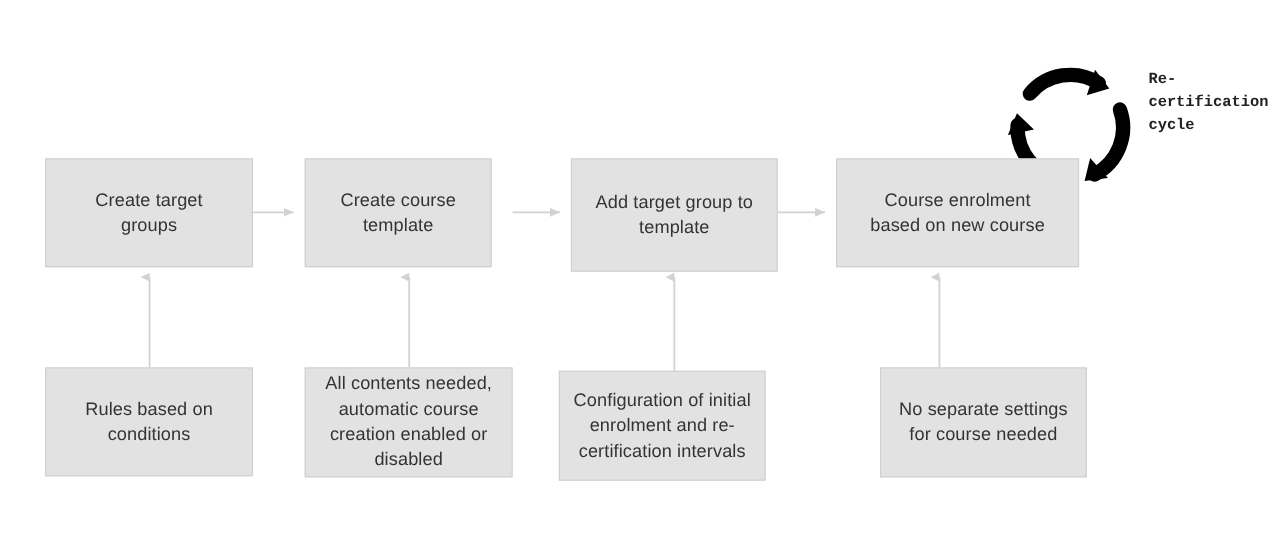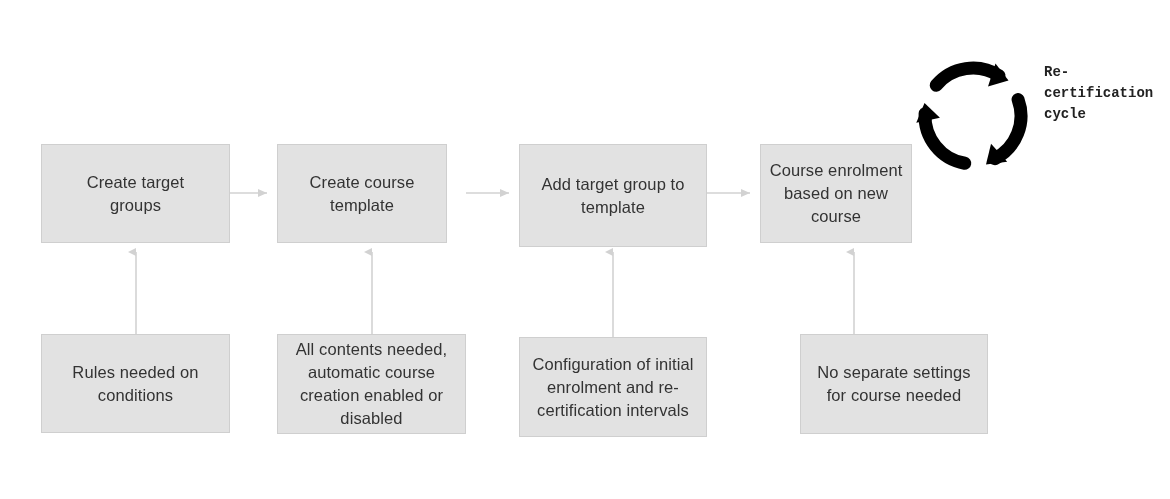--- a/index.html
+++ b/index.html
@@ -38,25 +38,25 @@
   }
   .box-label {
     display: block;
     width: 100%;
     white-space: pre-line;
   }
   
   #box-create-target-groups   { left: 41px;  top: 144px; width: 189px; height: 99px; }
   #box-create-course-template { left: 277px; top: 144px; width: 170px; height: 99px; }
   #box-add-target-group       { left: 519px; top: 144px; width: 188px; height: 103px; }
-  #box-course-enrolment       { left: 760px; top: 144px; width: 152px; height: 99px; }
+  #box-course-enrolment       { left: 760px; top: 144px; width: 221px; height: 99px; }
   
   #box-rules-based-on-conditions { left: 41px;  top: 334px; width: 189px; height: 99px; }
   #box-all-contents-needed       { left: 277px; top: 334px; width: 189px; height: 100px; text-align: center; }
-  #box-configuration-intervals   { left: 519px; top: 337px; width: 188px; height: 100px; }
+  #box-configuration-intervals   { left: 508px; top: 337px; width: 188px; height: 100px; }
   #box-no-separate-settings      { left: 760px; top: 334px; width: 188px; height: 100px; margin-left: 40px; }
 
   #cycle-label {
     position: absolute;
     left: 1044px;
     top: 62px;
     width: 120px;
     font-size: 14px;
     line-height: 21px;
     font-weight: bold;
@@ -126,21 +126,21 @@
   <span class="box-label">Add target group to
 template</span>
 </div>
 
 <div class="box" id="box-course-enrolment">
   <span class="box-label">Course enrolment
 based on new course</span>
 </div>
 
 <div class="box" id="box-rules-based-on-conditions">
-  <span class="box-label">Rules needed on
+  <span class="box-label">Rules based on
 conditions</span>
 </div>
 
 <div class="box" id="box-all-contents-needed">
   <span class="box-label">All contents needed,
 automatic course
 creation enabled or
 disabled</span>
 </div>
 

